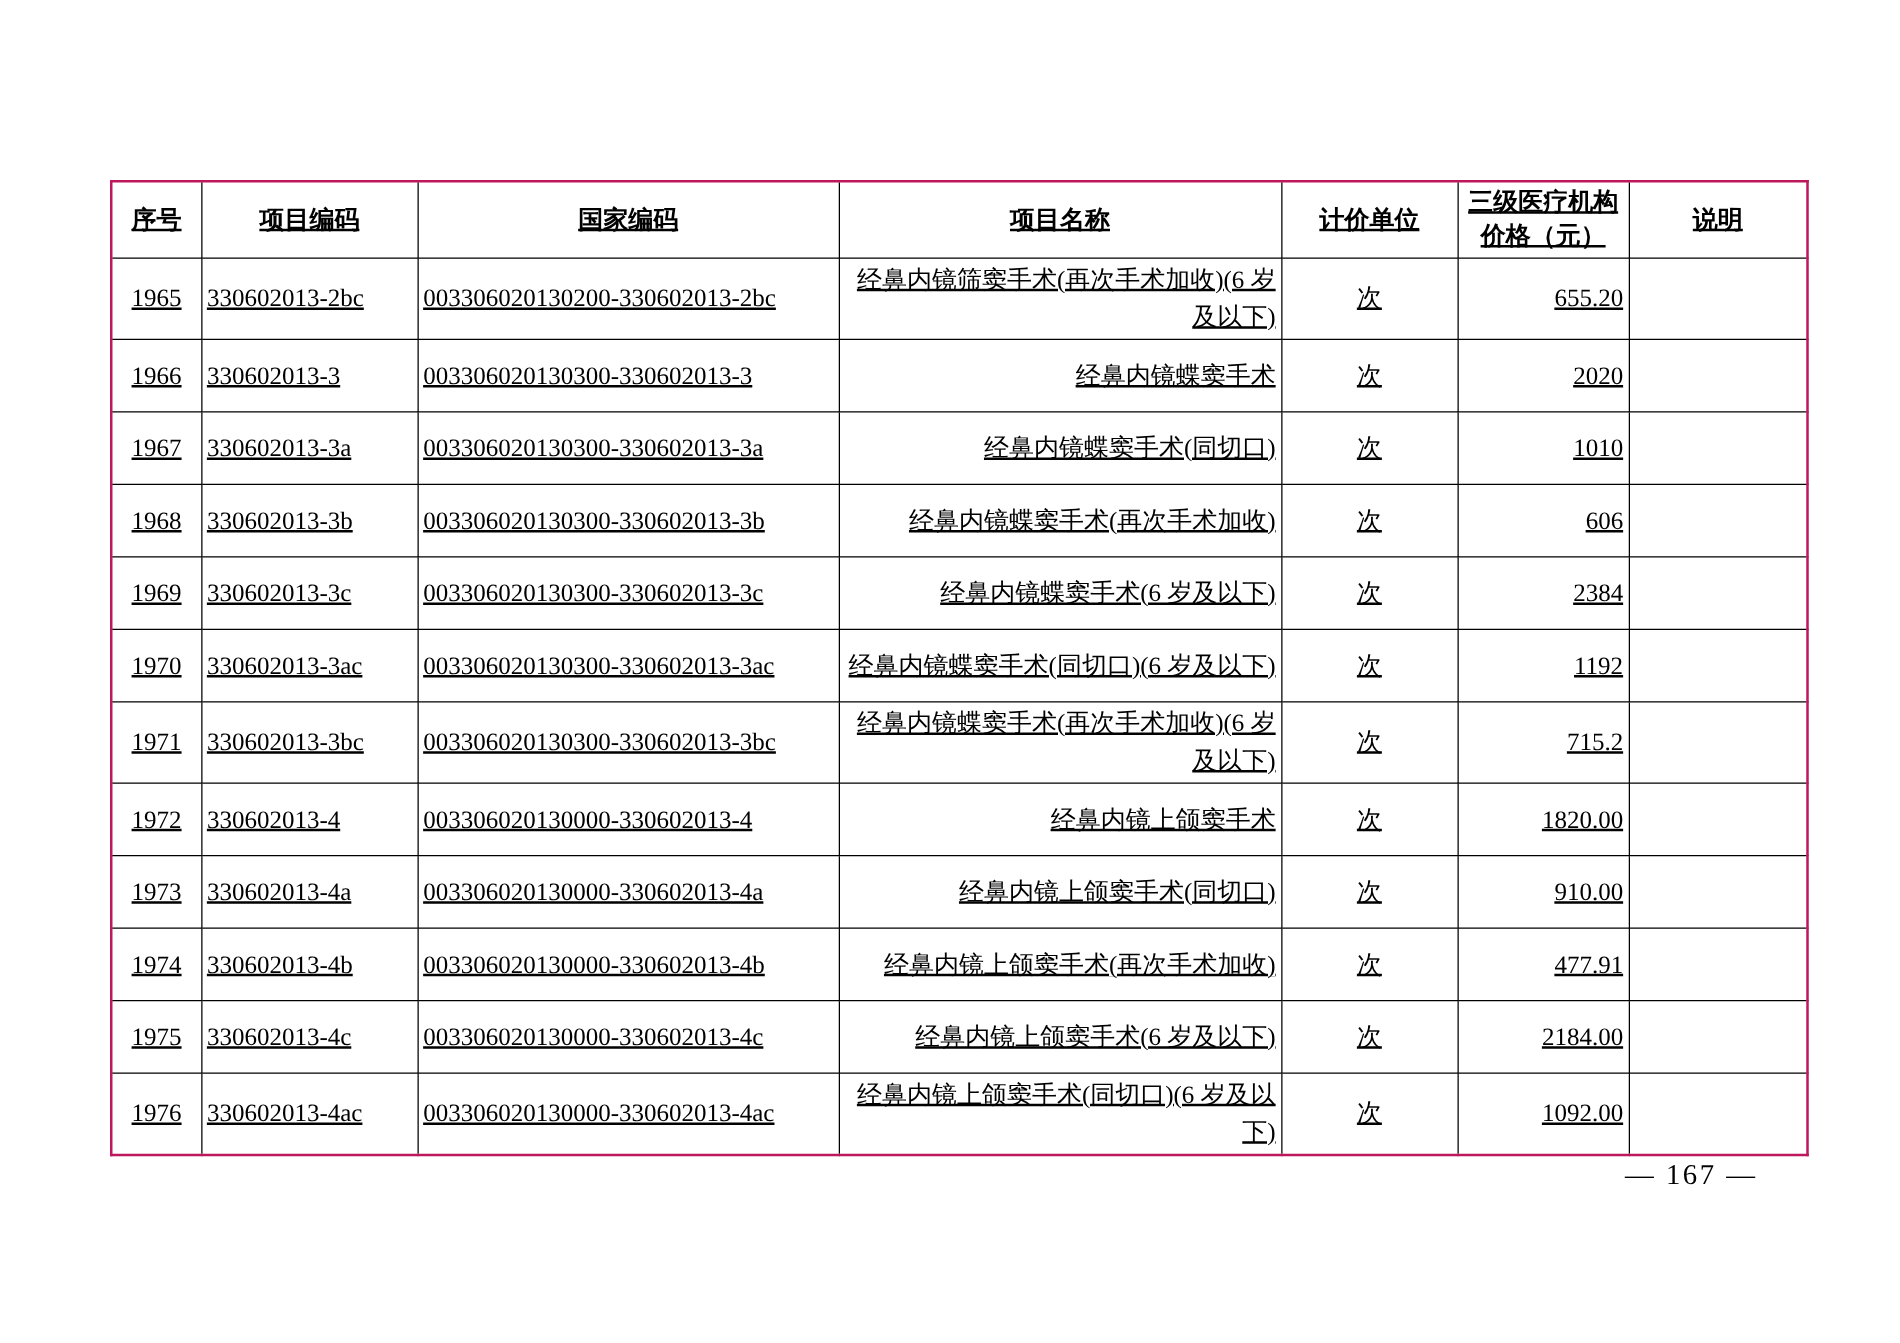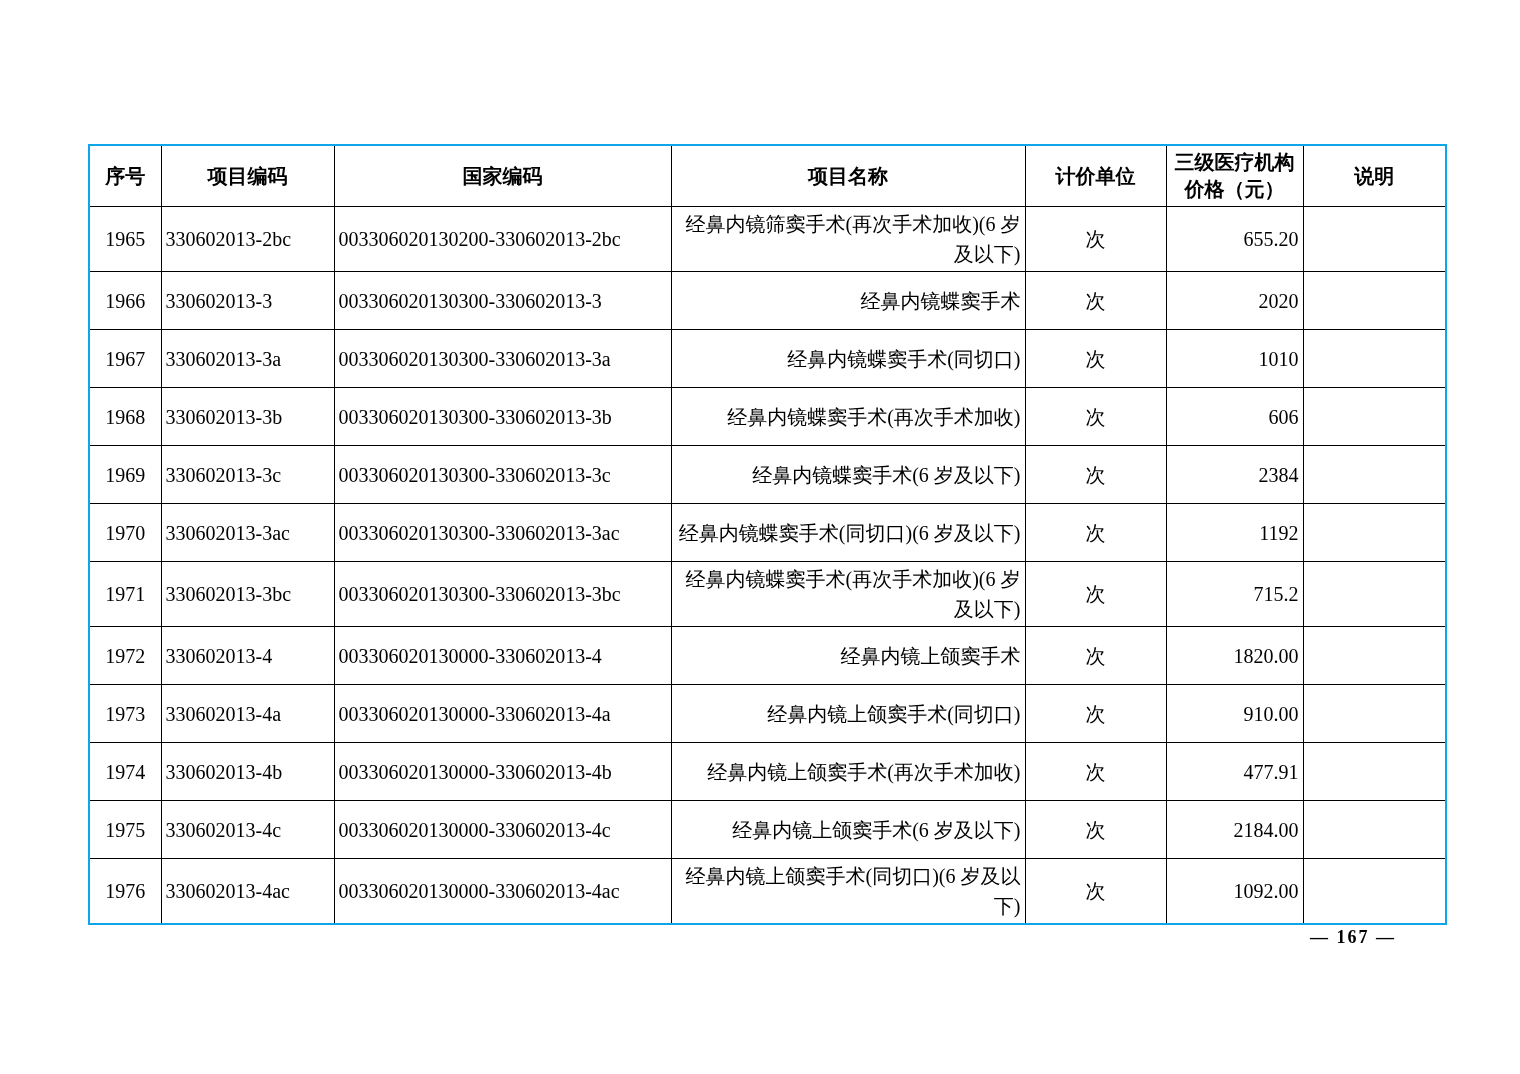--- a/index.html
+++ b/index.html
@@ -20,21 +20,22 @@
     background: #ffffff;
   }
   table.price-table {
     position: absolute;
     left: 88px;
     top: 144px;
     width: 1357px;
     border-collapse: collapse;
     table-layout: fixed;
     background: #ffffff;
-    border: 2px solid #0ea5e9;
+    border: 2px solid #be185d;
+    text-decoration: underline;
   }
   .price-table th,
   .price-table td {
     border: 1px solid #000000;
     overflow: hidden;
     word-break: break-all;
   }
   .price-table thead th {
     height: 56px;
     font-family: "Liberation Sans", "DejaVu Sans", sans-serif;
@@ -58,24 +59,23 @@
   .c-name  { text-align: right; font-size: 19px; padding: 2px 3px; }
   .c-unit  { text-align: center; }
   .c-price { text-align: right; }
   .c-note  { text-align: center; }
   .page-number {
     position: absolute;
     left: 1278px;
     top: 927px;
     width: 150px;
     text-align: center;
-    font-size: 18px;
+    font-size: 23px;
     letter-spacing: 2px;
     white-space: nowrap;
-    font-weight: bold;
   }
 </style>
 </head>
 <body>
 
 <div class="page">
 
   <table class="price-table">
     <colgroup>
       <col style="width:72px">

